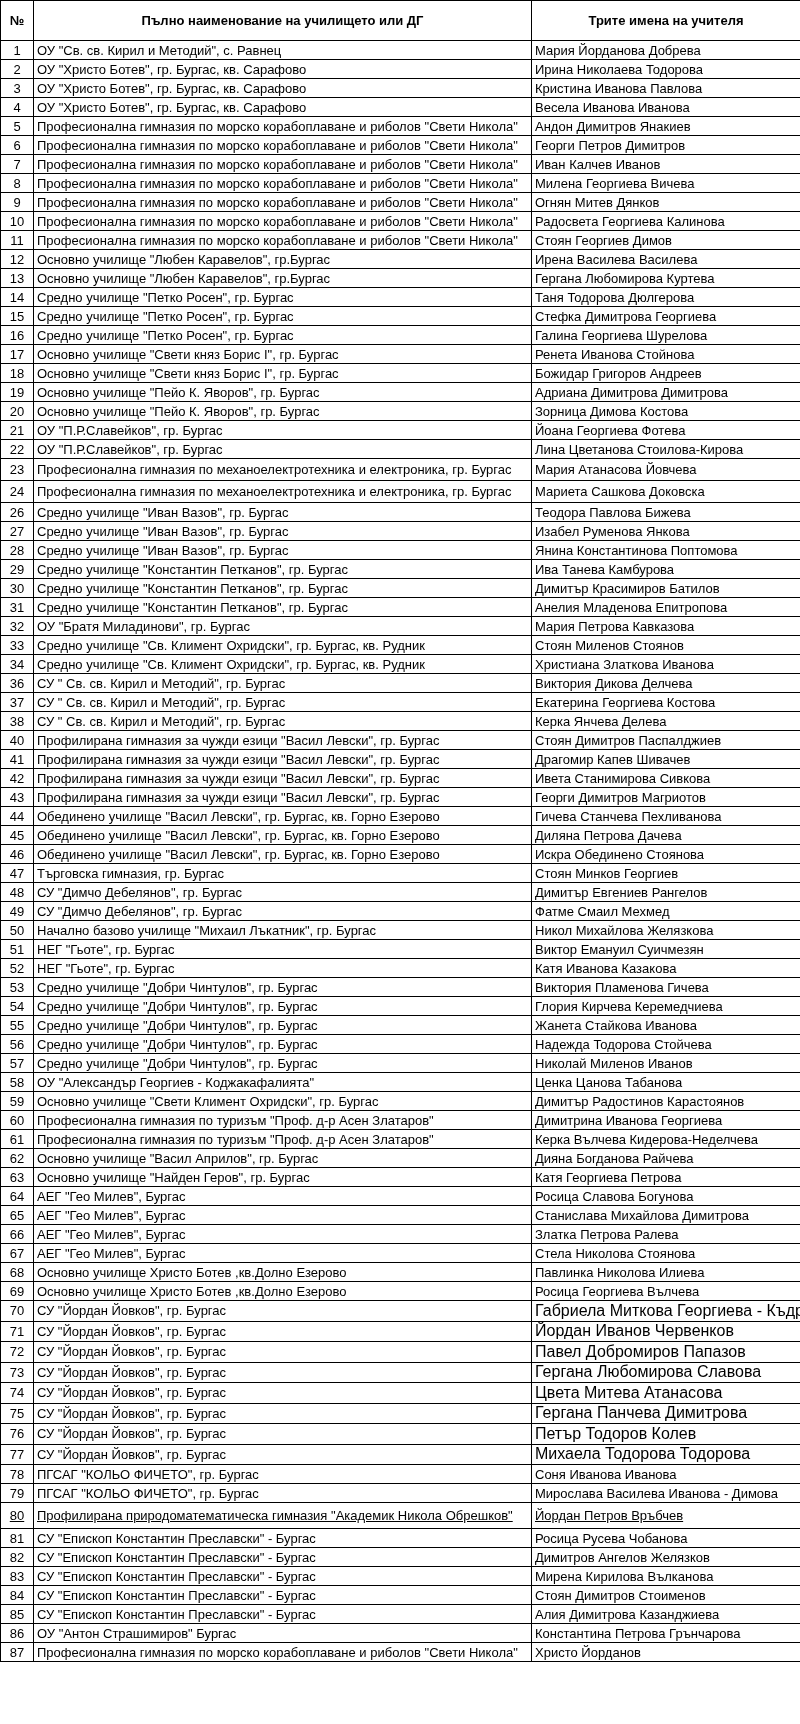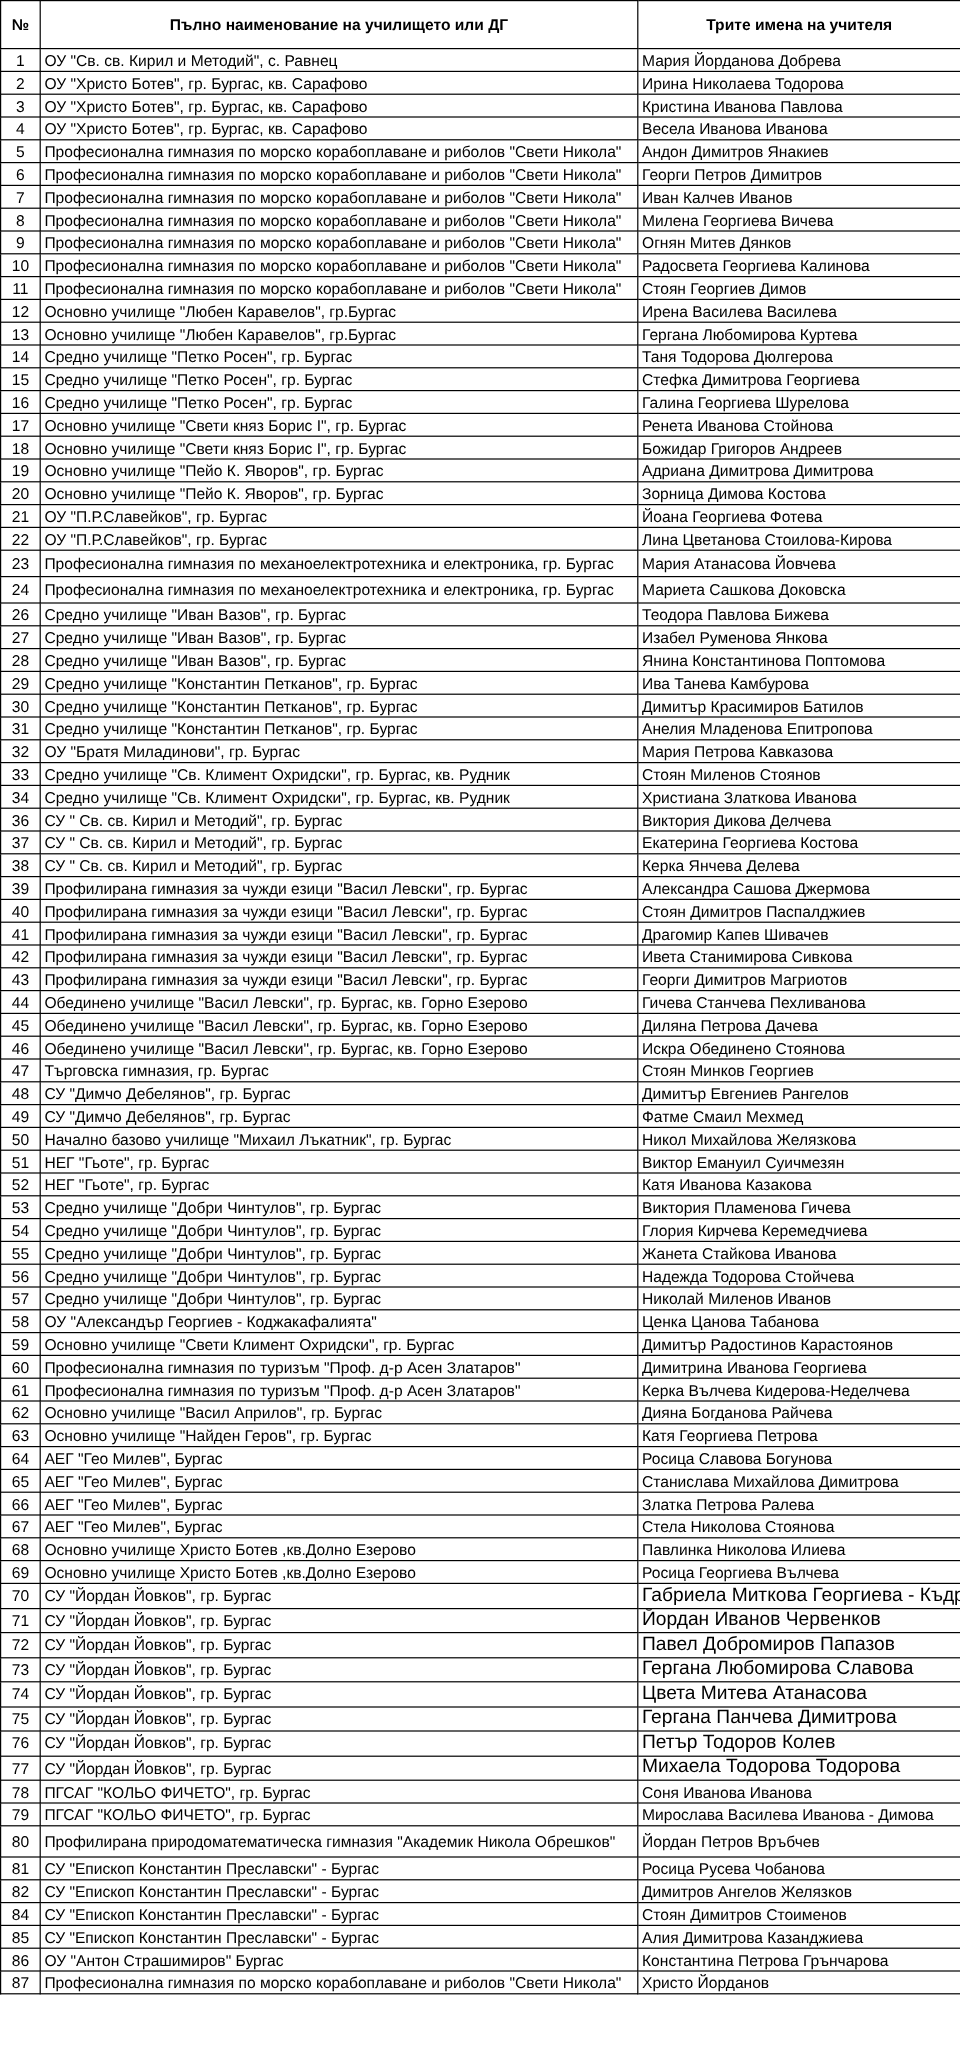--- a/index.html
+++ b/index.html
@@ -8,21 +8,21 @@
   col.c-no { width:33px; }
   col.c-school { width:498px; }
   col.c-teacher { width:269px; }
   th, td { border:1px solid #000; padding:0 3px; white-space:nowrap; overflow:hidden; font-size:13px; }
   th { height:39px; font-weight:bold; text-align:center; font-size:13px; }
   td.no { text-align:center; }
   tr.r { height:19px; }
   tr.tall { height:22px;margin-top:48px; }
   tr.serif td.teacher { font-family:Liberation Sans, sans-serif; font-size:16px; }
   tr.serif { height:20.5px; }
-  tr.xtall { height:26px; }
+  tr.xtall { height:26px;text-decoration:underline; }
 </style>
 </head>
 <body>
 
 <table>
   <colgroup>
       <col class="c-no">
       <col class="c-school">
       <col class="c-teacher">
     </colgroup>
@@ -208,25 +208,20 @@
         <td class="no">37</td>
         <td class="school">СУ " Св. св. Кирил и Методий", гр. Бургас</td>
         <td class="teacher">Екатерина Георгиева Костова</td>
       </tr>
       <tr class="r">
         <td class="no">38</td>
         <td class="school">СУ " Св. св. Кирил и Методий", гр. Бургас</td>
         <td class="teacher">Керка Янчева Делева</td>
       </tr>
       <tr class="r">
-        <td class="no">39</td>
-        <td class="school">Профилирана гимназия за чужди езици "Васил Левски", гр. Бургас</td>
-        <td class="teacher">Александра Сашова Джермова</td>
-      </tr>
-      <tr class="r">
         <td class="no">40</td>
         <td class="school">Профилирана гимназия за чужди езици "Васил Левски", гр. Бургас</td>
         <td class="teacher">Стоян Димитров Паспалджиев</td>
       </tr>
       <tr class="r">
         <td class="no">41</td>
         <td class="school">Профилирана гимназия за чужди езици "Васил Левски", гр. Бургас</td>
         <td class="teacher">Драгомир Капев Шивачев</td>
       </tr>
       <tr class="r">
@@ -428,20 +423,25 @@
         <td class="no">81</td>
         <td class="school">СУ "Епископ Константин Преславски" - Бургас</td>
         <td class="teacher">Росица Русева Чобанова</td>
       </tr>
       <tr class="r">
         <td class="no">82</td>
         <td class="school">СУ "Епископ Константин Преславски" - Бургас</td>
         <td class="teacher">Димитров Ангелов Желязков</td>
       </tr>
       <tr class="r">
+        <td class="no">83</td>
+        <td class="school">СУ "Епископ Константин Преславски" - Бургас</td>
+        <td class="teacher">Мирена Кирилова Вълканова</td>
+      </tr>
+      <tr class="r">
         <td class="no">84</td>
         <td class="school">СУ "Епископ Константин Преславски" - Бургас</td>
         <td class="teacher">Стоян Димитров Стоименов</td>
       </tr>
       <tr class="r">
         <td class="no">85</td>
         <td class="school">СУ "Епископ Константин Преславски" - Бургас</td>
         <td class="teacher">Алия Димитрова Казанджиева</td>
       </tr>
       <tr class="r">

